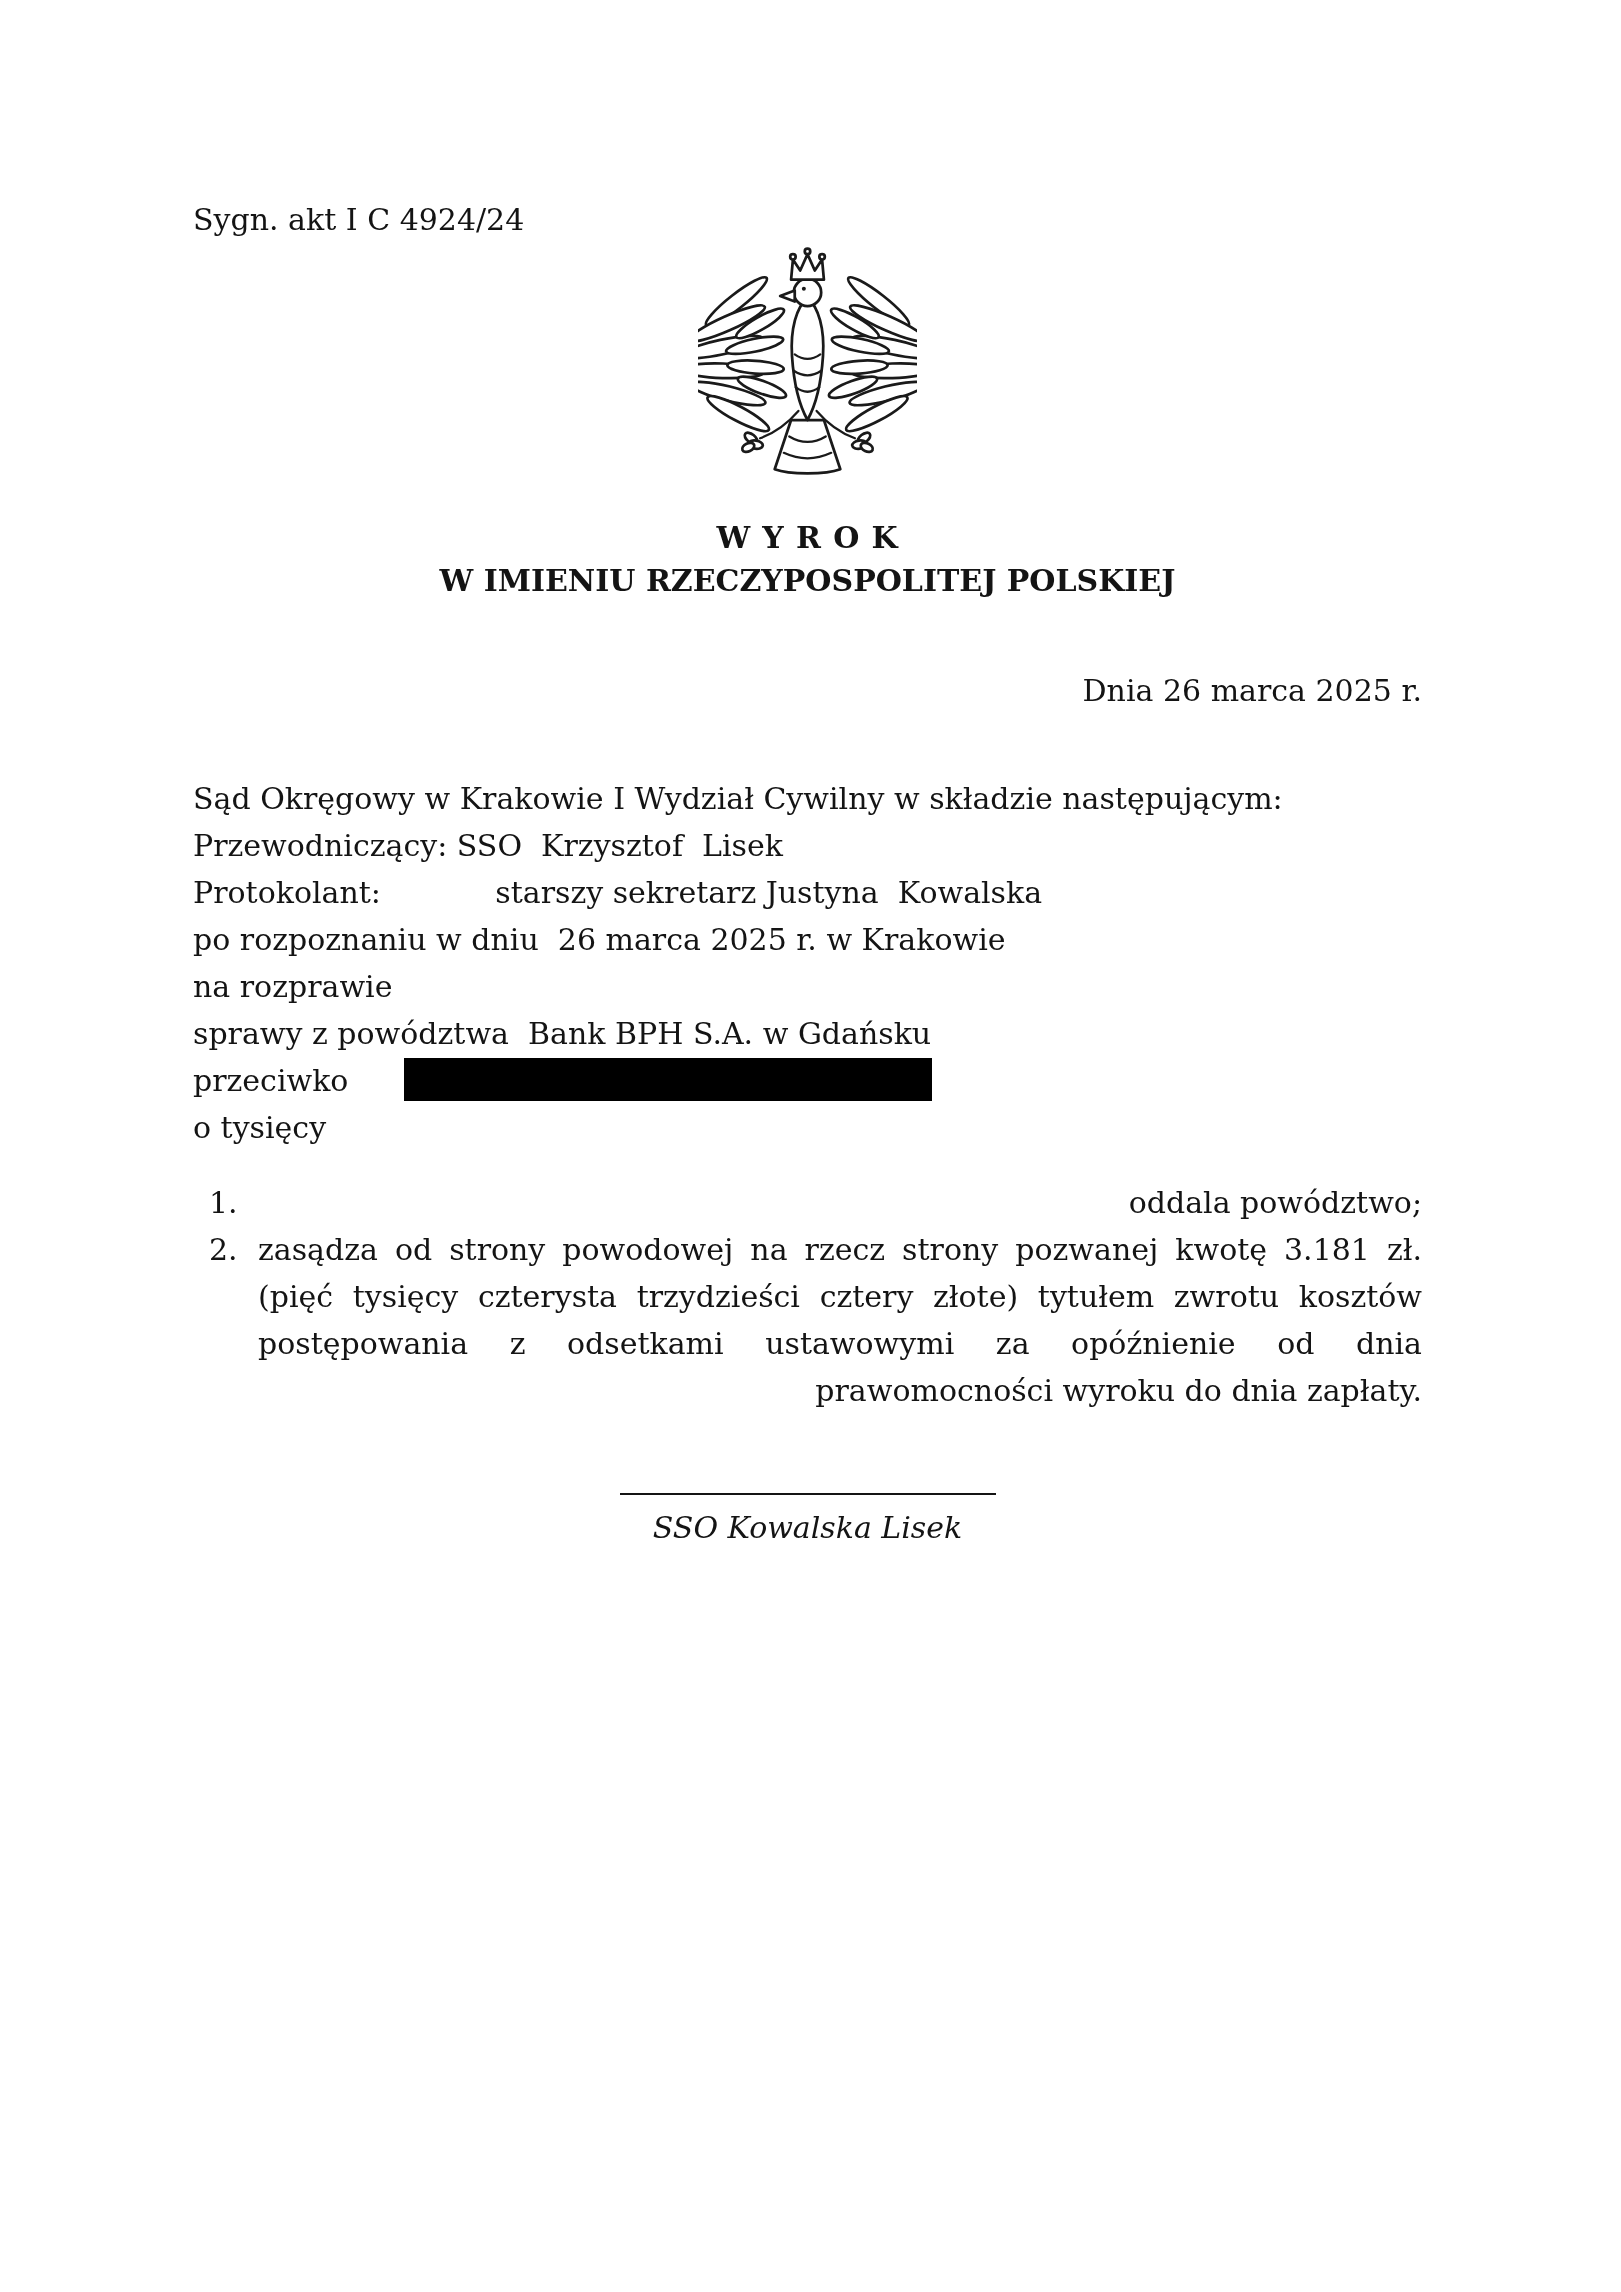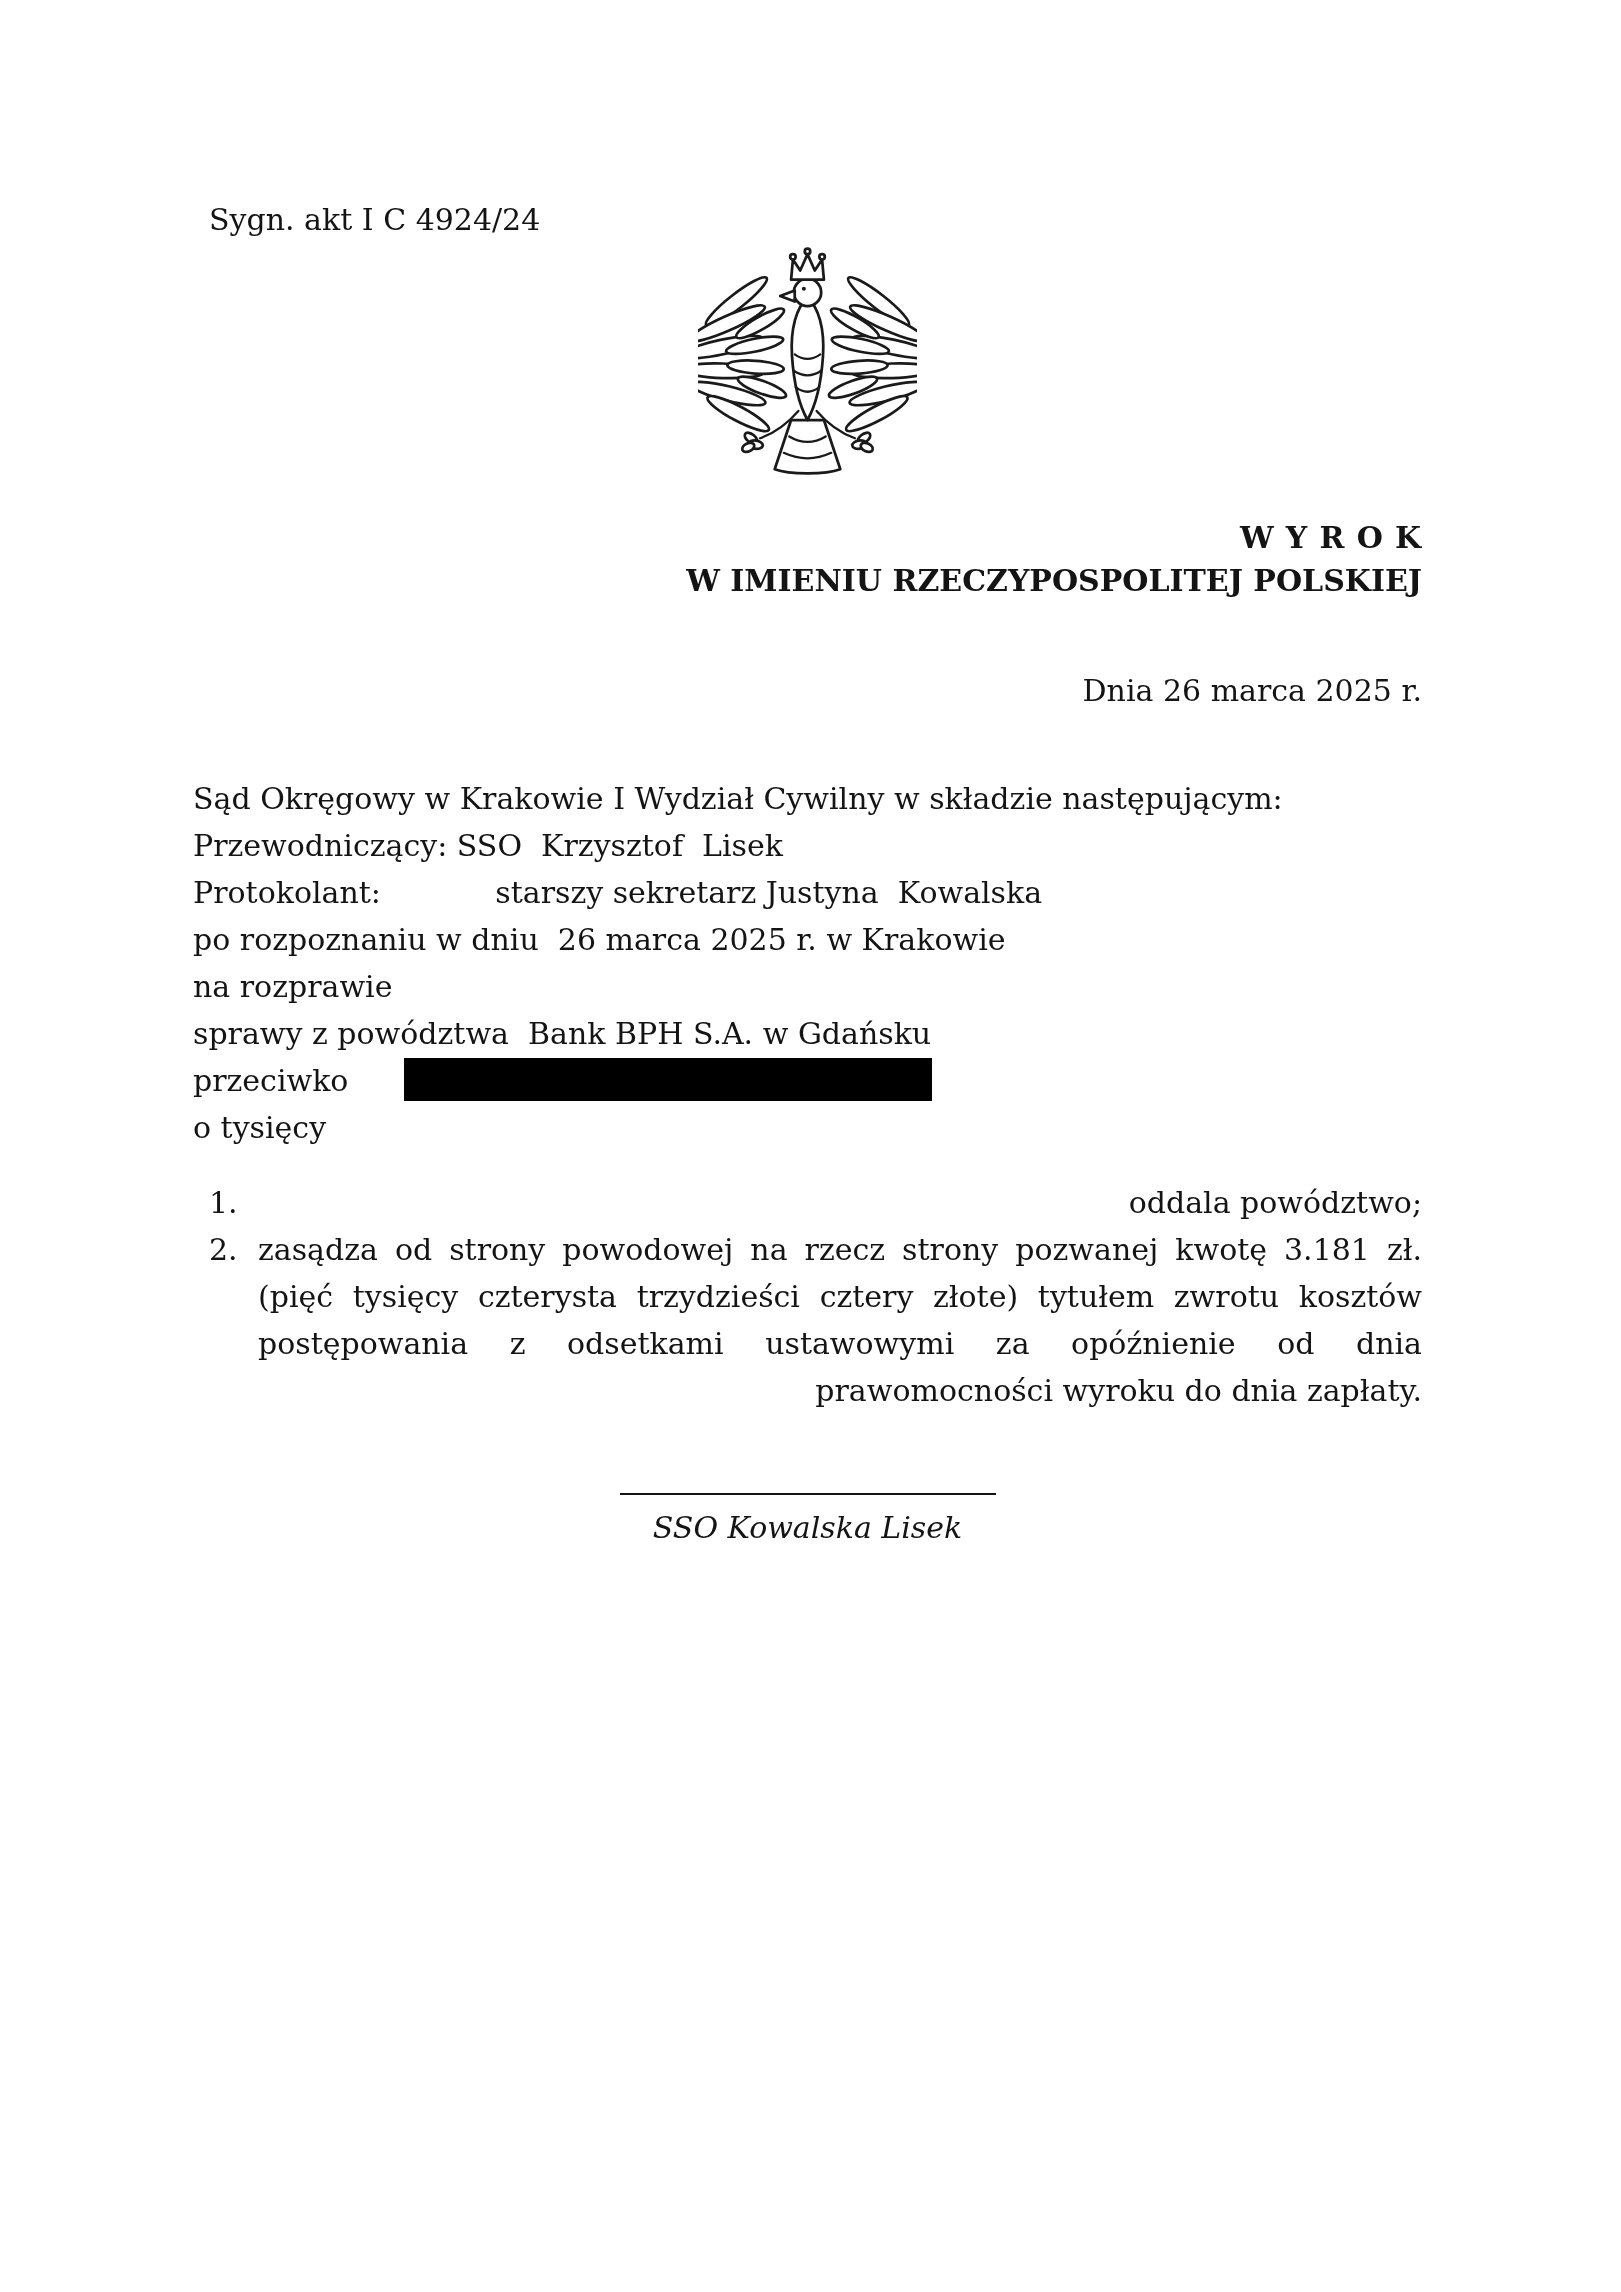--- a/index.html
+++ b/index.html
@@ -10,24 +10,24 @@
     margin: 0 auto;
     background: var(--page, #ffffff);
     box-sizing: border-box;
     padding: 0 200px 0 193px;
     font-family: "DejaVu Serif", "Liberation Serif", serif;
     font-size: 30px;
     line-height: 47px;
     color: var(--ink, #141414);
     overflow: hidden;
   }
-  .case-number { margin-top: 196px; margin-left: 16px; }
+  .case-number { margin-top: 196px; }
   .emblem { margin-top: 1.8px; height: 237px; text-align: center; }
   .emblem svg { display: inline-block; }
-  .title-block { margin-top: 34px; text-align: right; font-weight: bold; line-height: 43px; }
+  .title-block { margin-top: 34px; text-align: center; font-weight: bold; line-height: 43px; }
   .title { letter-spacing: 0.9px; }
   .date-line { margin-top: 65px; text-align: right; }
   .composition { margin-top: 61px; }
   .composition .line { white-space: pre-wrap; }
   .redaction {
     display: inline-block;
     width: 528px;
     height: 43px;
     background: var(--redaction, #000000);
     vertical-align: -9.9px;

